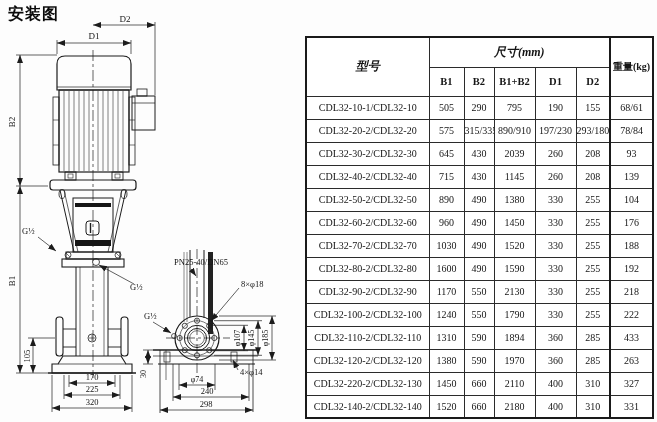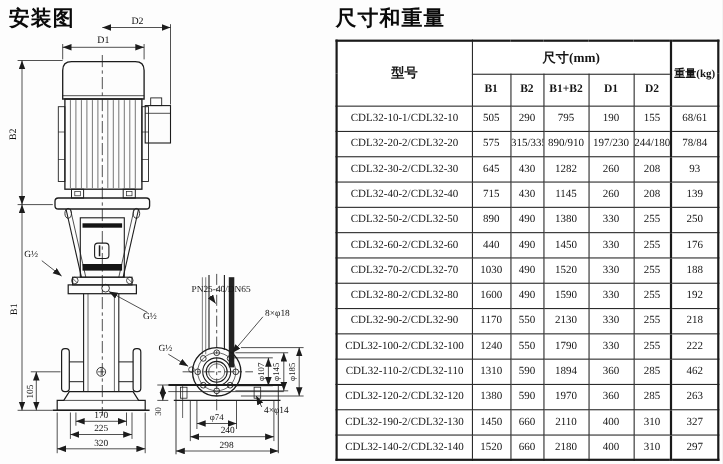--- a/index.html
+++ b/index.html
@@ -1,46 +1,45 @@
 <!DOCTYPE html>
 <html><head>
 <meta charset="utf-8">
 <style>
   html,body{margin:0;padding:0;background:#e8e8e8;}
   .page{position:relative;width:657px;height:422px;background:#fdfdfd;overflow:hidden;
         font-family:"Liberation Serif",serif;color:#111;}
   .sec-title{position:absolute;font-family:"Liberation Sans",sans-serif;
-             font-weight:bold;font-size:19px;color:#0a0a0a;letter-spacing:1px;}
+             font-weight:bold;font-size:16px;color:#0a0a0a;letter-spacing:1px;}
   #title-left{left:8px;top:4px;}
   #title-right{left:305px;top:4px;}
   
   .dim-table{position:absolute;left:305px;top:36px;width:347px;height:381px;
              border-collapse:collapse;table-layout:fixed;background:#fff;}
   .dim-table th,.dim-table td{border:1px solid #2b2b2b;padding:0;text-align:center;
              vertical-align:middle;font-family:"Liberation Serif",serif;
              font-size:10px;color:#151515;white-space:nowrap;overflow:hidden;}
   .dim-table{border:2px solid #1a1a1a;}
-  .dim-table .hdr-big{font-size:12px;}
+  .dim-table .hdr-big{font-size:12px;font-style:italic;}
   .dim-table .hdr-sub{font-size:10.5px;height:28px;}
   .dim-table thead tr:first-child{height:30px;}
   .dim-table tbody tr{height:23px;}
   .col-weight{border-left:2px solid #1a1a1a !important;}
   .model-col{font-size:9.5px;}
   
   .drawing{position:absolute;left:0;top:0;}
   .drawing text{font-family:"Liberation Serif",serif;fill:#131313;}
   .ln{stroke:#1c1c1c;fill:none;}
 </style>
 </head>
 <body>
 
 <div class="page">
 
   <div id="title-left" class="sec-title">安装图</div>
-  <div id="title-right" class="sec-title">尺寸和重量</div>
 
   <svg class="drawing" width="310" height="422" viewBox="0 0 310 422">
     <defs>
       <marker id="ar" orient="auto-start-reverse" markerWidth="9" markerHeight="7" refX="8" refY="3" markerUnits="userSpaceOnUse">
         <path d="M0,0 L8,3 L0,6 Z" fill="#1c1c1c"></path>
       </marker>
     </defs>
 
     <g>
 
@@ -312,53 +311,53 @@
           <td>190</td>
           <td>155</td>
           <td class="col-weight">68/61</td>
         </tr>
         <tr>
           <td class="model-col">CDL32-20-2/CDL32-20</td>
           <td>575</td>
           <td>315/335</td>
           <td>890/910</td>
           <td>197/230</td>
-          <td>244/180</td>
+          <td>293/180</td>
           <td class="col-weight">78/84</td>
         </tr>
         <tr>
           <td class="model-col">CDL32-30-2/CDL32-30</td>
           <td>645</td>
           <td>430</td>
-          <td>1282</td>
+          <td>2039</td>
           <td>260</td>
           <td>208</td>
           <td class="col-weight">93</td>
         </tr>
         <tr>
           <td class="model-col">CDL32-40-2/CDL32-40</td>
           <td>715</td>
           <td>430</td>
           <td>1145</td>
           <td>260</td>
           <td>208</td>
           <td class="col-weight">139</td>
         </tr>
         <tr>
           <td class="model-col">CDL32-50-2/CDL32-50</td>
           <td>890</td>
           <td>490</td>
           <td>1380</td>
           <td>330</td>
           <td>255</td>
-          <td class="col-weight">250</td>
+          <td class="col-weight">104</td>
         </tr>
         <tr>
           <td class="model-col">CDL32-60-2/CDL32-60</td>
-          <td>440</td>
+          <td>960</td>
           <td>490</td>
           <td>1450</td>
           <td>330</td>
           <td>255</td>
           <td class="col-weight">176</td>
         </tr>
         <tr>
           <td class="model-col">CDL32-70-2/CDL32-70</td>
           <td>1030</td>
           <td>490</td>
@@ -394,45 +393,45 @@
           <td>255</td>
           <td class="col-weight">222</td>
         </tr>
         <tr>
           <td class="model-col">CDL32-110-2/CDL32-110</td>
           <td>1310</td>
           <td>590</td>
           <td>1894</td>
           <td>360</td>
           <td>285</td>
-          <td class="col-weight">462</td>
+          <td class="col-weight">433</td>
         </tr>
         <tr>
           <td class="model-col">CDL32-120-2/CDL32-120</td>
           <td>1380</td>
           <td>590</td>
           <td>1970</td>
           <td>360</td>
           <td>285</td>
           <td class="col-weight">263</td>
         </tr>
         <tr>
-          <td class="model-col">CDL32-190-2/CDL32-130</td>
+          <td class="model-col">CDL32-220-2/CDL32-130</td>
           <td>1450</td>
           <td>660</td>
           <td>2110</td>
           <td>400</td>
           <td>310</td>
           <td class="col-weight">327</td>
         </tr>
         <tr>
           <td class="model-col">CDL32-140-2/CDL32-140</td>
           <td>1520</td>
           <td>660</td>
           <td>2180</td>
           <td>400</td>
           <td>310</td>
-          <td class="col-weight">297</td>
+          <td class="col-weight">331</td>
         </tr>
       </tbody>
   </table>
 
 </div>
 
 </body></html>

